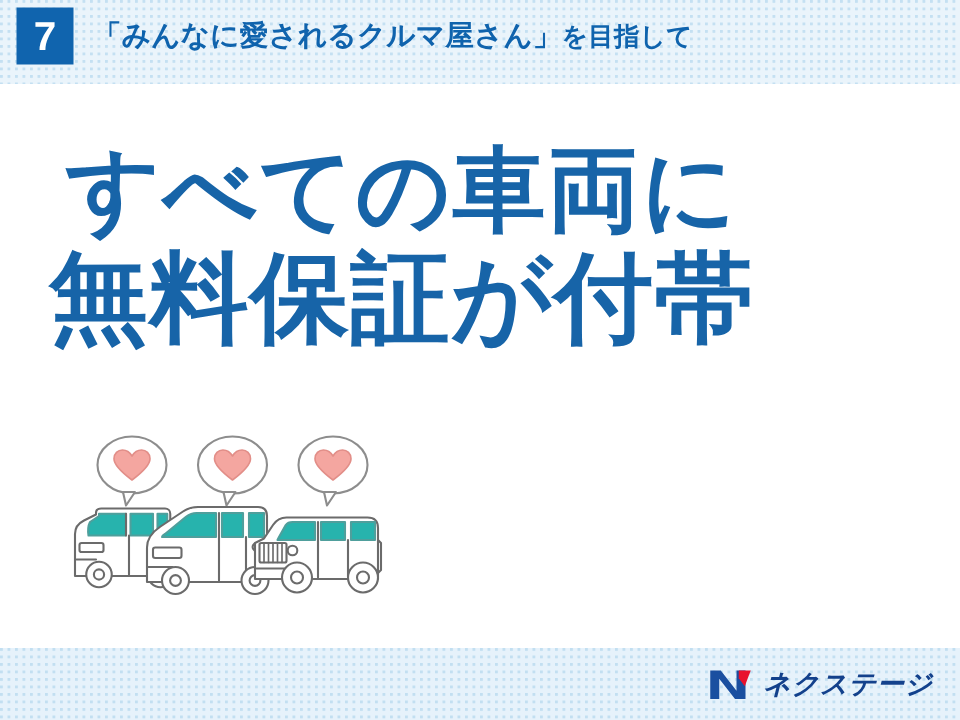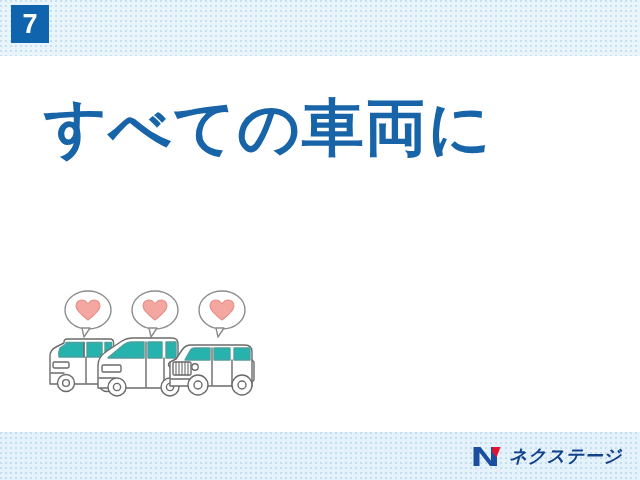--- a/index.html
+++ b/index.html
@@ -157,25 +157,29 @@
   }
 </style>
 </head>
 <body>
 
 <div id="page">
 
   <div class="header-band">
     <div class="header-inner">
       <div class="num-badge">7</div>
+      <div class="header-title">
+        <span>「みんなに愛されるクルマ屋さん」</span><span class="tail">を目指して</span>
+      </div>
     </div>
   </div>
 
   <div class="headline">
     <span class="line1">すべての車両に</span>
+    <span class="line2">無料保証が付帯</span>
   </div>
 
   <div class="cars-art">
     <svg viewBox="0 0 230 112" width="230" height="112" xmlns="http://www.w3.org/2000/svg">
       <g fill="none" stroke="#6b6b6b" stroke-width="1.4" stroke-linejoin="round" stroke-linecap="round">
 
         <g>
           <ellipse cx="48" cy="22" rx="23" ry="19" fill="#ffffff" stroke="#8d8d8d"></ellipse>
           <path d="M42 40 L44 49 L50 40 Z" fill="#ffffff" stroke="#8d8d8d"></path>
           <path d="M48 32 C40 26 36 21.5 36 17.8 C36 14.4 38.6 12 41.6 12 C44 12 46.6 13.6 48 16 C49.4 13.6 52 12 54.4 12 C57.4 12 60 14.4 60 17.8 C60 21.5 56 26 48 32 Z" fill="#f4a6a0" stroke="#e28e88" stroke-width="1.1"></path>

